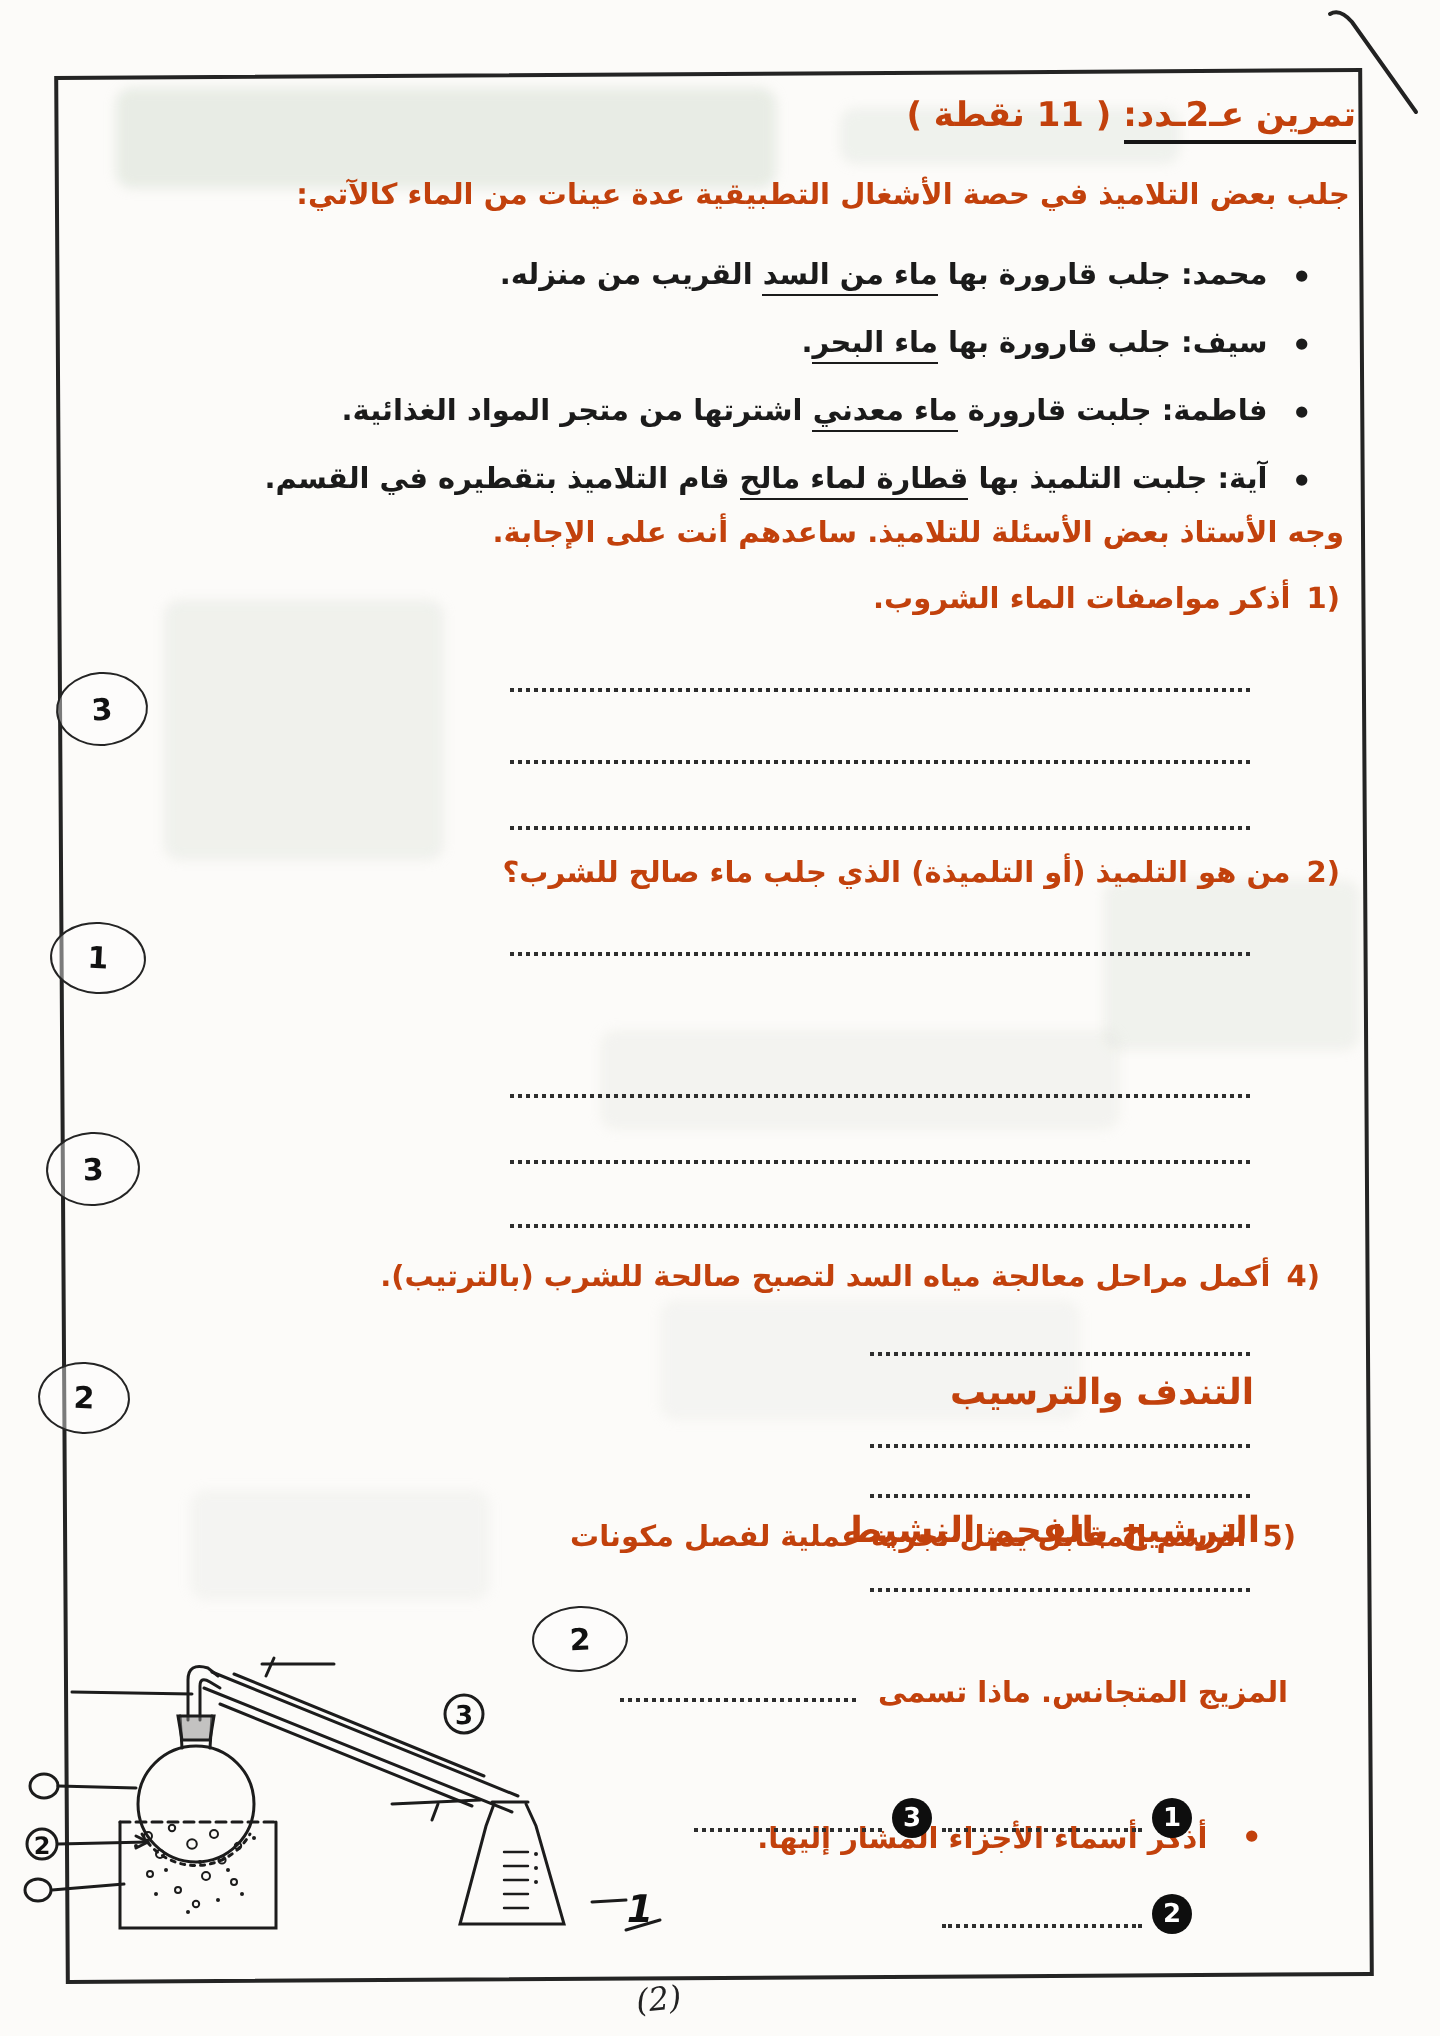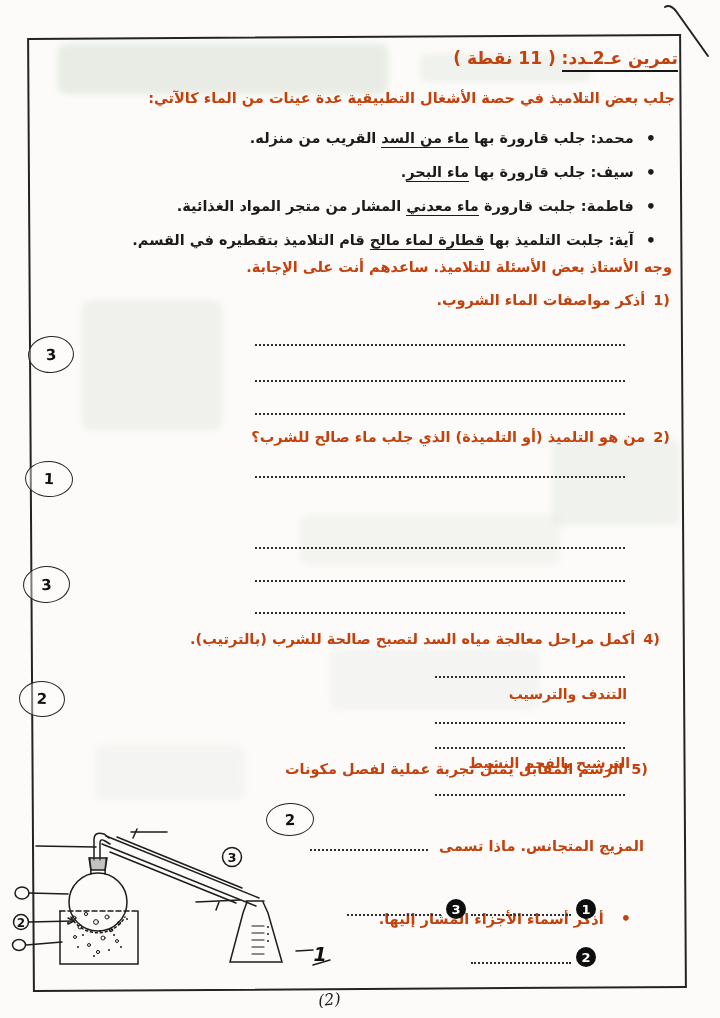--- a/index.html
+++ b/index.html
@@ -42,21 +42,21 @@
   .q4{top:631px;right:60px;}
   .q5a{top:761px;right:72px;}
   .q5b{top:837px;right:76px;}
   .q5c{top:909px;right:89px;}
   .dots-inline{display:inline-block;width:118px;height:12px;
                border-bottom:2.4px dotted #2e2e2e;margin-right:6px;}
 
   .dotline{position:absolute;height:3px;border-bottom:2.4px dotted #2e2e2e;z-index:2;}
   .wide{right:95px;width:370px;}
   .short{right:95px;width:190px;}
-  .steplabel{font-size:14px;}
+  .steplabel{font-size:18px;}
   .sl1{top:686px;right:93px;}
   .sl2{top:755px;right:90px;}
 
   .pts{
     position:absolute;z-index:2;border:1.7px solid #242424;border-radius:50%;
     display:flex;align-items:center;justify-content:center;
     font-size:15px;font-weight:bold;color:#111;background:rgba(255,255,255,.4);
   }
   .pts1{left:28px;top:336px;width:44px;height:35px;transform:rotate(-4deg);}
   .pts2{left:25px;top:461px;width:46px;height:34px;transform:rotate(3deg);}
@@ -113,21 +113,21 @@
     <div class="brow">
       <span class="bdot">•</span>
       <span><span>محمد: جلب قارورة بها </span><span class="uline">ماء من السد</span><span> القريب من منزله.</span></span>
     </div>
     <div class="brow">
       <span class="bdot">•</span>
       <span><span>سيف: جلب قارورة بها </span><span class="uline">ماء البحر</span><span>.</span></span>
     </div>
     <div class="brow">
       <span class="bdot">•</span>
-      <span><span>فاطمة: جلبت قارورة </span><span class="uline">ماء معدني</span><span> المشار من متجر المواد الغذائية.</span></span>
+      <span><span>فاطمة: جلبت قارورة </span><span class="uline">ماء معدني</span><span> اشترتها من متجر المواد الغذائية.</span></span>
     </div>
     <div class="brow">
       <span class="bdot">•</span>
       <span><span>آية: جلبت التلميذ بها </span><span class="uline">قطارة لماء مالح</span><span> قام التلاميذ بتقطيره في القسم.</span></span>
     </div>
   </div>
 
   <div class="ar teacher">وجه الأستاذ بعض الأسئلة للتلاميذ. ساعدهم أنت على الإجابة.</div>
 
   <div class="ar q q1">

